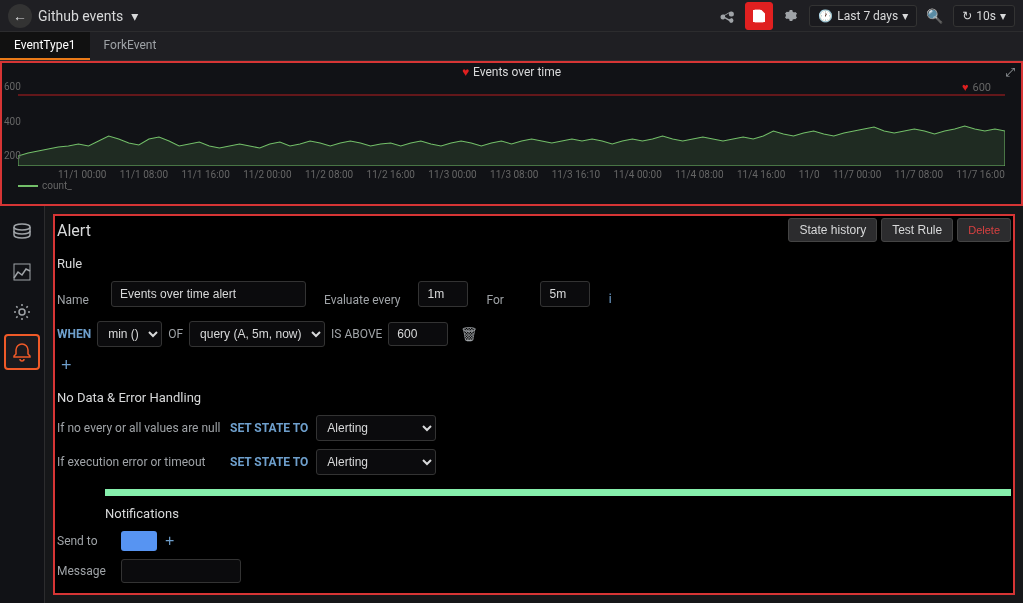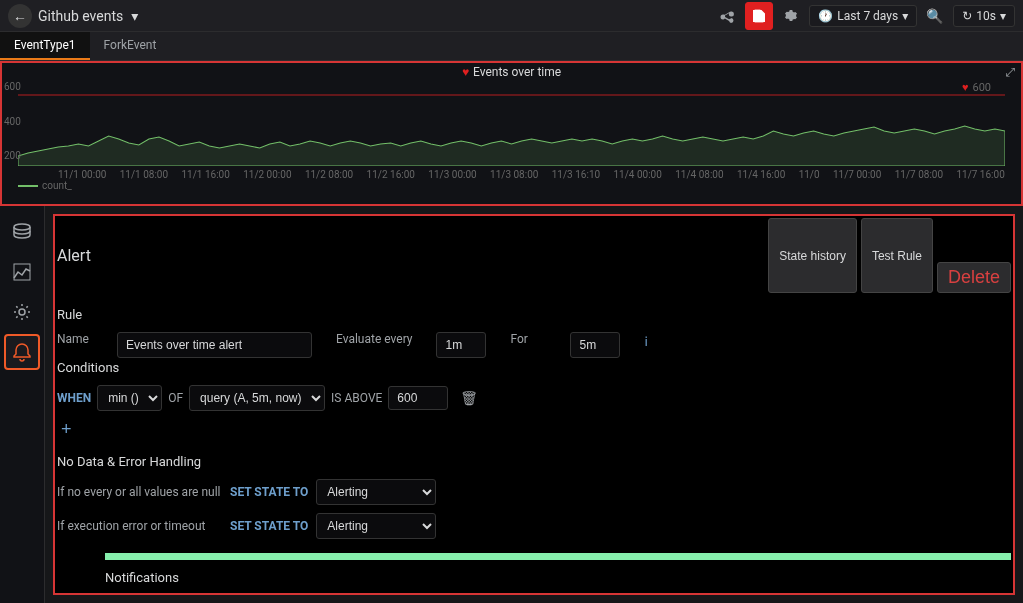--- a/index.html
+++ b/index.html
@@ -235,35 +235,34 @@
       cursor: pointer;
       font-size: 12px;
     }
     .btn-danger {
       padding: 4px 10px;
       background: #2c2c2e;
       border: 1px solid #444;
       border-radius: 3px;
       color: #d84040;
       cursor: pointer;
-      font-size: 18px;
-      margin-top: 44px;
+      font-size: 11px;
     }
 
     
     .section-label {
       font-size: 13px;
       color: #d8d9da;
       margin-bottom: 10px;
     }
     .rule-row {
       display: flex;
-      align-items: flex-start;
-      gap: 24px;
-      margin-bottom: 2px;
+      align-items: flex-end;
+      gap: 18px;
+      margin-bottom: 14px;
     }
     .field-label {
       color: #9fa3a7;
       font-size: 12px;
       min-width: 36px;
     }
     .text-input {
       background: #0b0b0d;
       border: 1px solid #333;
       border-radius: 3px;
@@ -565,21 +564,20 @@
         <input type="text" class="text-input wide" value="Events over time alert" style="">
         <span class="field-label">Evaluate every</span>
         <input type="text" class="text-input narrow" value="1m" style="">
         <span class="field-label">For</span>
         <input type="text" class="text-input narrow" value="5m" style="">
         <span class="info-icon">ℹ</span>
       </div>
     </div>
 
     <div class="conditions-section">
-      <div class="section-label">Conditions</div>
       <div class="condition-row">
         <span class="when-label">WHEN</span>
         <select class="condition-select">
           <option>min ()</option>
         </select>
         <span class="of-label">OF</span>
         <select class="condition-select">
           <option>query (A, 5m, now)</option>
         </select>
         <span class="above-label">IS ABOVE</span>

